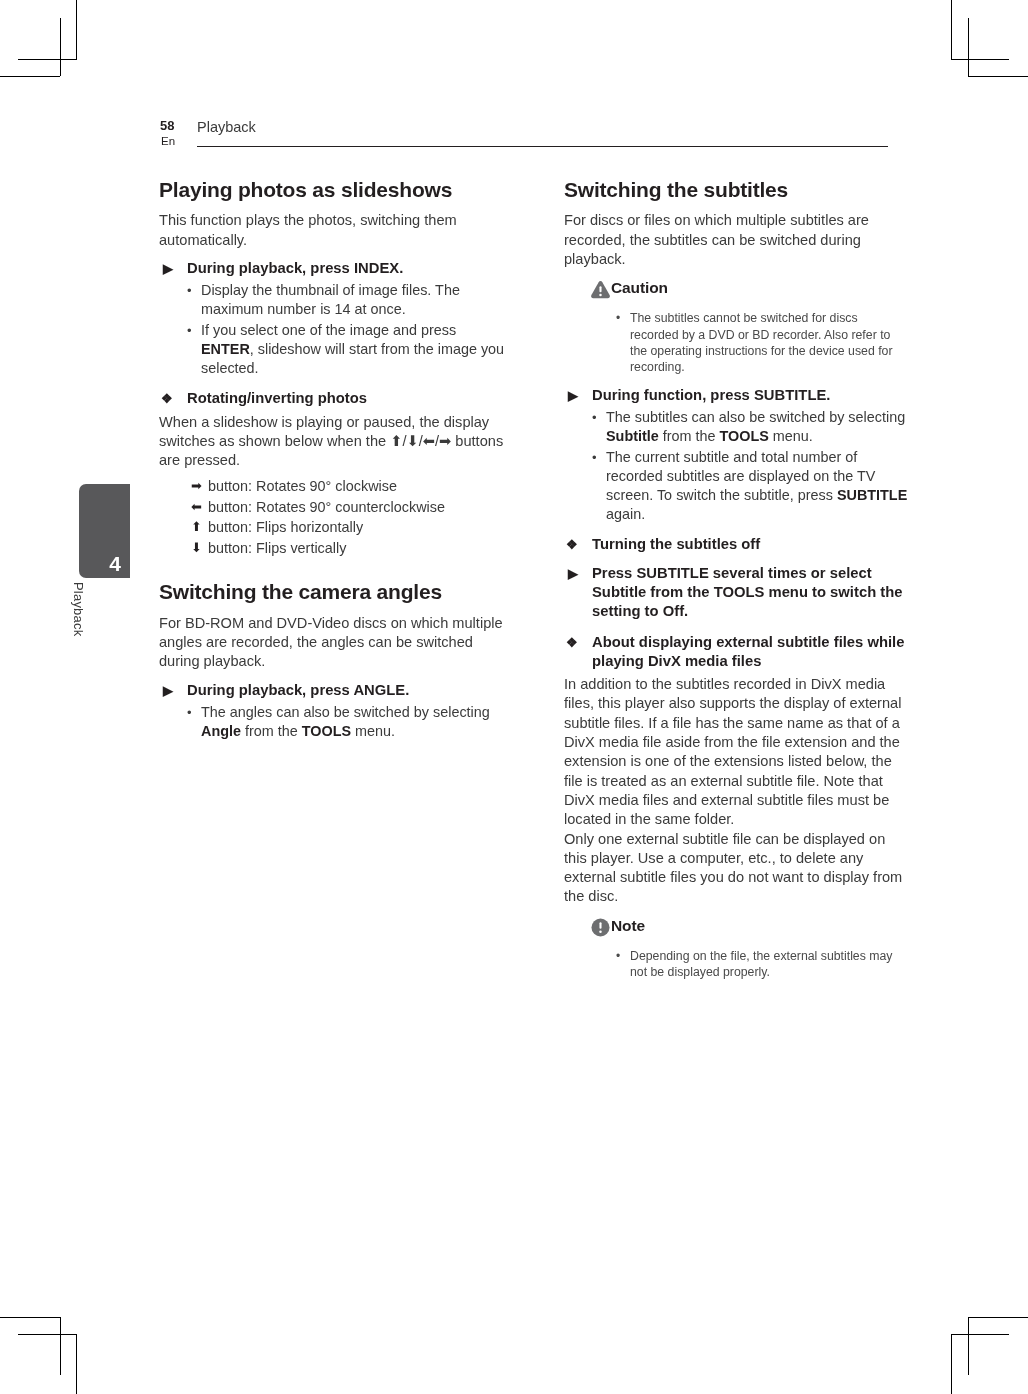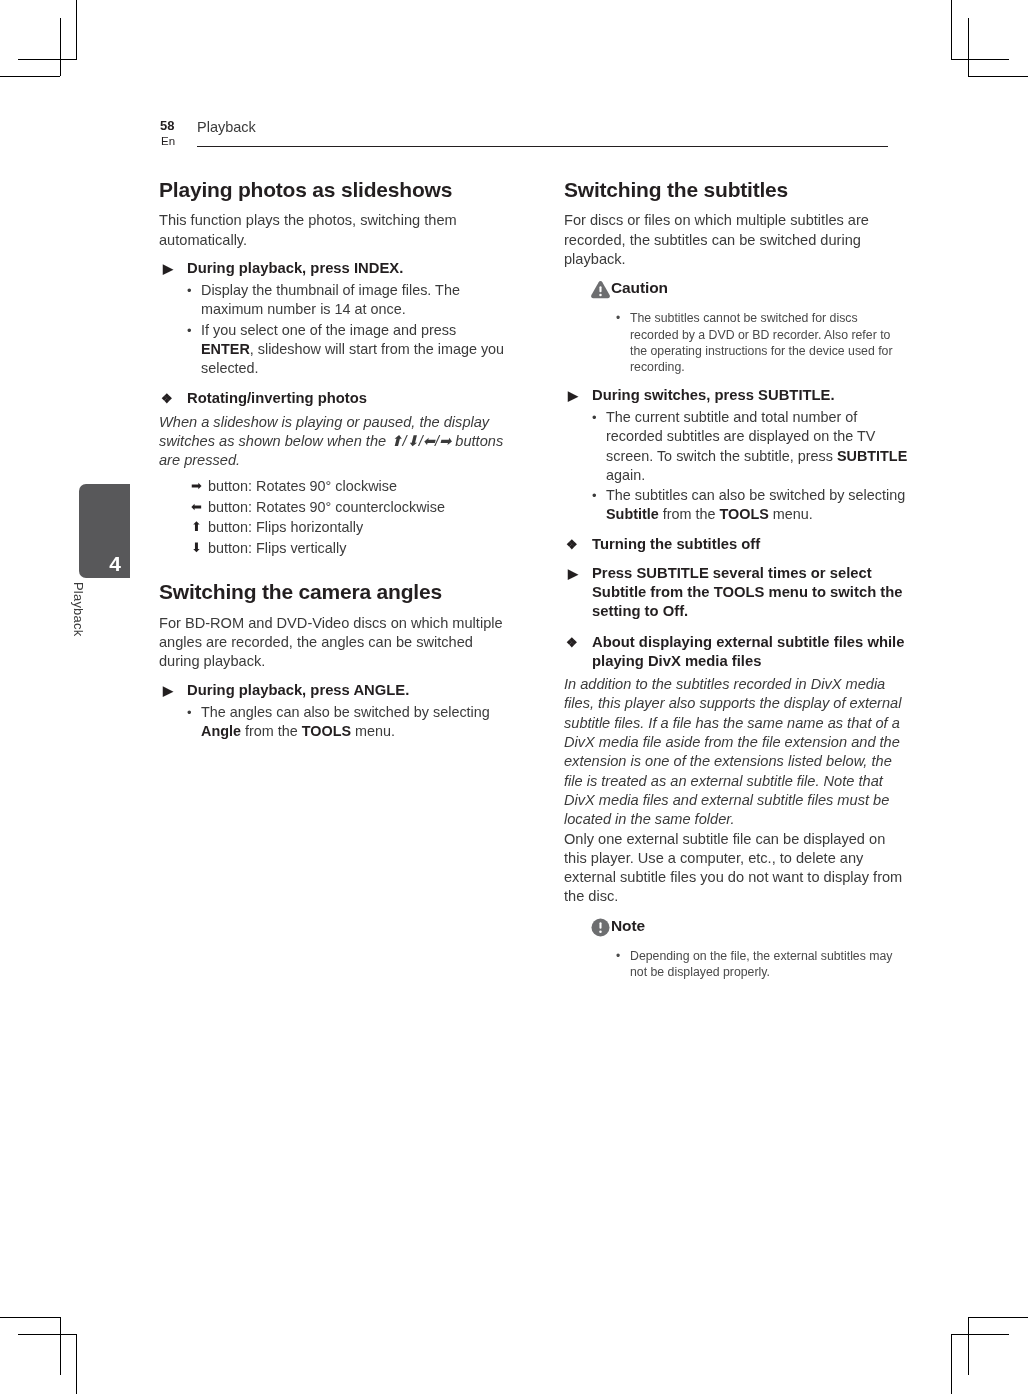--- a/index.html
+++ b/index.html
@@ -115,21 +115,21 @@
     color: #231f20;
   }
   h2.section-title.spaced-top { margin-top: 22px; }
 
   p.body {
     font-size: 14.6px;
     line-height: 19.3px;
     margin: 0 0 9px 0;
     color: #3b3b3b;
   }
-  p.body.tight { margin-bottom: 0; font-style: italic; }
+  p.body.tight { margin-bottom: 0; }
 
   
   .step {
     position: relative;
     padding-left: 28px;
     font-size: 14.8px;
     font-weight: bold;
     line-height: 19.3px;
     margin: 9px 0 3px 0;
     color: #231f20;
@@ -357,26 +357,26 @@
       </svg>
       <span class="label">Caution</span>
     </div>
     <ul class="callout-bullets">
       <li>The subtitles cannot be switched for discs recorded by a DVD or BD recorder. Also refer to the operating instructions for the device used for recording.</li>
     </ul>
   </div>
 
   <div class="step">
     <span class="marker">▶</span>
-    <span>During switches, press SUBTITLE.</span>
+    <span>During function, press SUBTITLE.</span>
   </div>
 
   <ul class="bullets">
+    <li>The subtitles can also be switched by selecting <b class="kw">Subtitle</b> from the <b class="kw">TOOLS</b> menu.</li>
     <li>The current subtitle and total number of recorded subtitles are displayed on the TV screen. To switch the subtitle, press <b class="kw">SUBTITLE</b> again.</li>
-    <li>The subtitles can also be switched by selecting <b class="kw">Subtitle</b> from the <b class="kw">TOOLS</b> menu.</li>
   </ul>
 
   <div class="subhead">
     <span class="marker">❖</span>
     <span>Turning the subtitles off</span>
   </div>
 
   <div class="step">
     <span class="marker">▶</span>
     <span>Press SUBTITLE several times or select Subtitle from the TOOLS menu to switch the setting to Off.</span>

